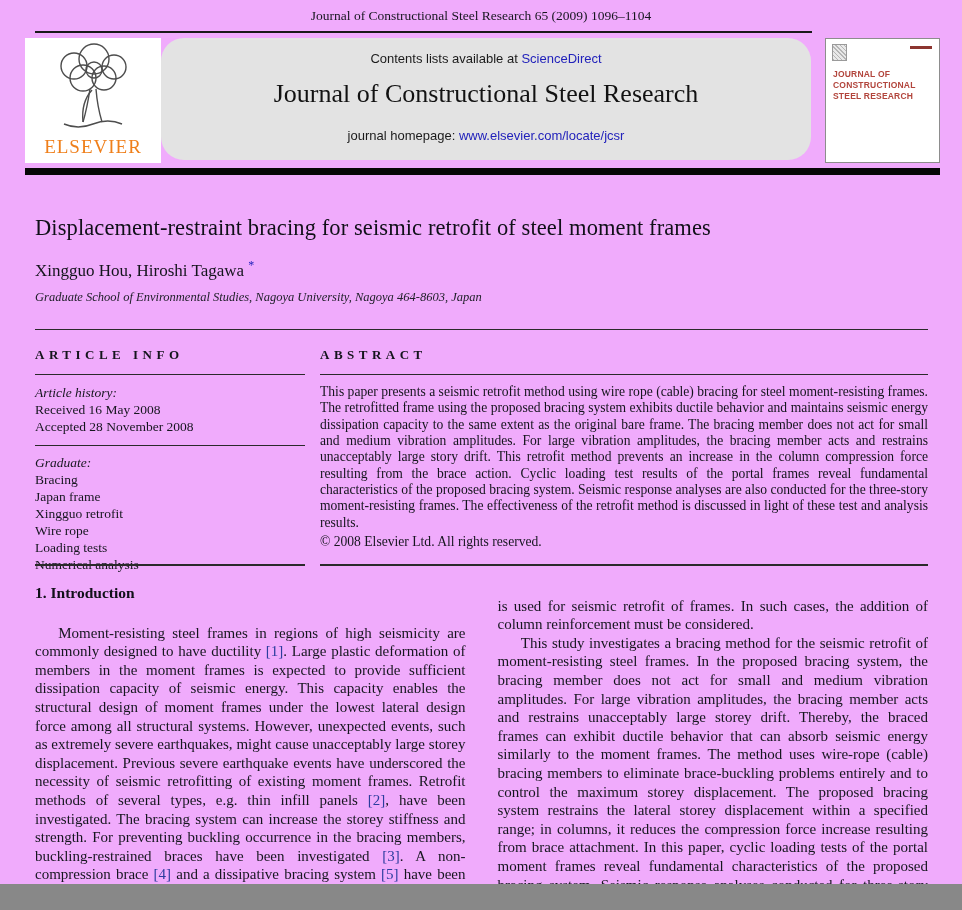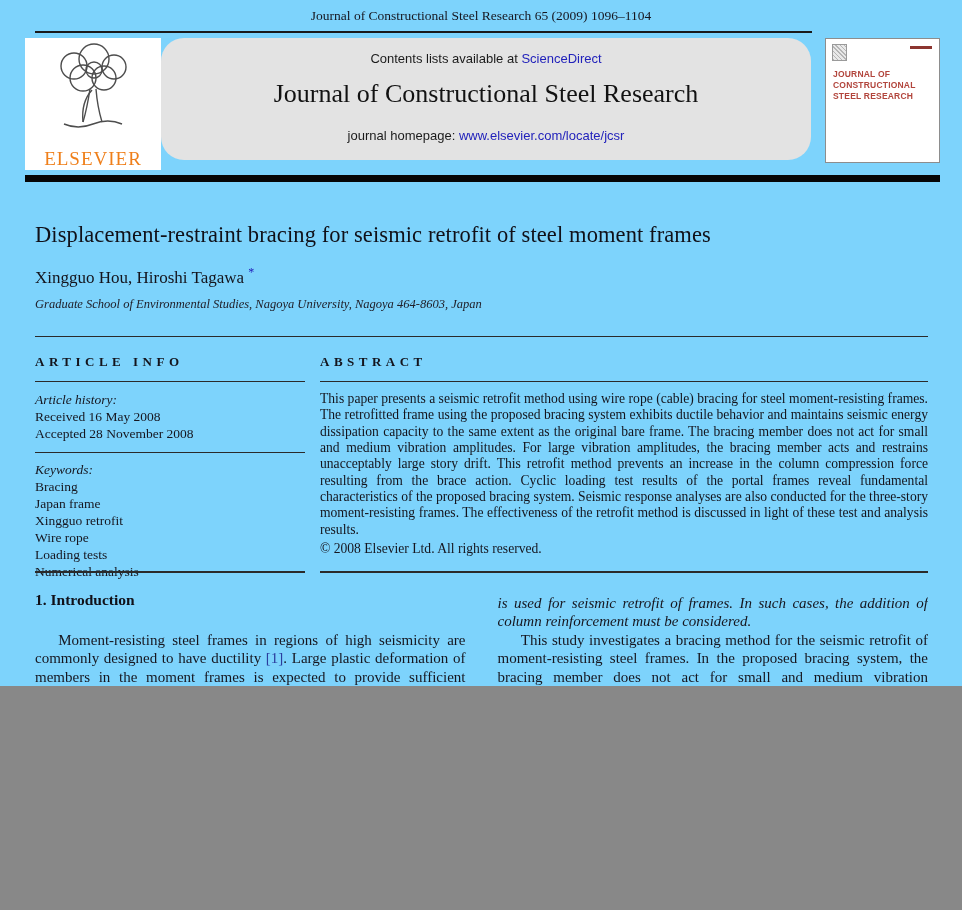--- a/index.html
+++ b/index.html
@@ -1,41 +1,41 @@
 <!DOCTYPE html>
 <html><head>
 <meta charset="utf-8">
 <style>
   html,body{margin:0;padding:0;background:#888;}
   .page{
     position:relative;
-    width:962px;height:686px;
+    width:962px;height:884px;
     margin:0 auto;
-    background:#7dd3fc;
+    background:#f0abfc;
     overflow:hidden;
     font-family:"Liberation Serif", serif;
     color:#16161f;
   }
   
   .top-citation{
     text-align:center;
     font-size:13.5px;
     padding-top:8px;
     color:#16161f;
   }
   
   .head-rule{height:2px;background:#1a1a1a;margin:7px 150px 0 35px;}
   .banner-row{display:flex;margin:5px 22px 0 25px;align-items:stretch;}
   .elsevier-block{
     width:136px;display:flex;flex-direction:column;align-items:center;
     justify-content:flex-start;background:#fff;padding-top:4px;
   }
   .elsevier-word{
     font-family:"Liberation Serif",serif;
-    font-size:19px;letter-spacing:1px;color:#ef7f1a;margin-top:14px;
+    font-size:19px;letter-spacing:1px;color:#ef7f1a;margin-top:2px;
     font-weight:500;
   }
   .banner-gray{
     flex:1;background:#e3e3e3;text-align:center;height:122px;border-radius:23px;
   }
   .contents-line{font-family:"Liberation Sans",sans-serif;font-size:13px;margin-top:13px;color:#1b1b1b;}
   .link-blue{color:#2222bb;text-decoration:none;cursor:pointer;}
   .banner-journal-title{font-family:"Liberation Serif",serif;font-size:26px;margin-top:13px;color:#121212;}
   .homepage-line{font-family:"Liberation Sans",sans-serif;font-size:13px;margin-top:19px;color:#1b1b1b;}
   .cover-box{
@@ -85,21 +85,21 @@
   .copyright-line{font-size:13.6px;text-align:left;margin-top:3px;}
   
   .body-cols{display:flex;margin:0 34px 0 35px;height:339px;overflow:hidden;gap:32px;}
   .body-col{flex:1;min-width:0;}
   .intro-heading{font-size:15.5px;font-weight:bold;margin:18px 0 0 0;color:#101018;}
   .body-p{
     font-size:15px;line-height:1.24;text-align:justify;margin:0;color:#16161f;
   }
   .body-p.first{margin-top:22px;}
   .body-p.indent{text-indent:1.55em;}
-  .right-first{margin-top:21px;font-style:italic;}
+  .right-first{margin-top:31px;}
   .cite{color:#2b3d9e;}
 </style>
 </head>
 <body>
 
 <div class="page">
 
   <div class="top-citation">Journal of Constructional Steel Research 65 (2009) 1096–1104</div>
 
   <div class="head-rule"></div>
@@ -153,21 +153,21 @@
 
     <div class="info-col">
       <div class="sec-heading">ARTICLE INFO</div>
       <div class="sub-rule"></div>
 
       <div class="info-text">
         <div class="info-label">Article history:</div>
         <div>Received 16 May 2008</div>
         <div>Accepted 28 November 2008</div>
         <div class="mid-rule"></div>
-        <div class="info-label" style="margin-top:0">Keywords:</div>
+        <div class="info-label" style="margin-top:0">Graduate:</div>
         <div id="keywords-list">
             <div class="keyword-item">Bracing</div>
             <div class="keyword-item">Japan frame</div>
             <div class="keyword-item">Xingguo retrofit</div>
             <div class="keyword-item">Wire rope</div>
             <div class="keyword-item">Loading tests</div>
             <div class="keyword-item">Numerical analysis</div>
           </div>
       </div>
       <div class="bottom-rule"></div>

